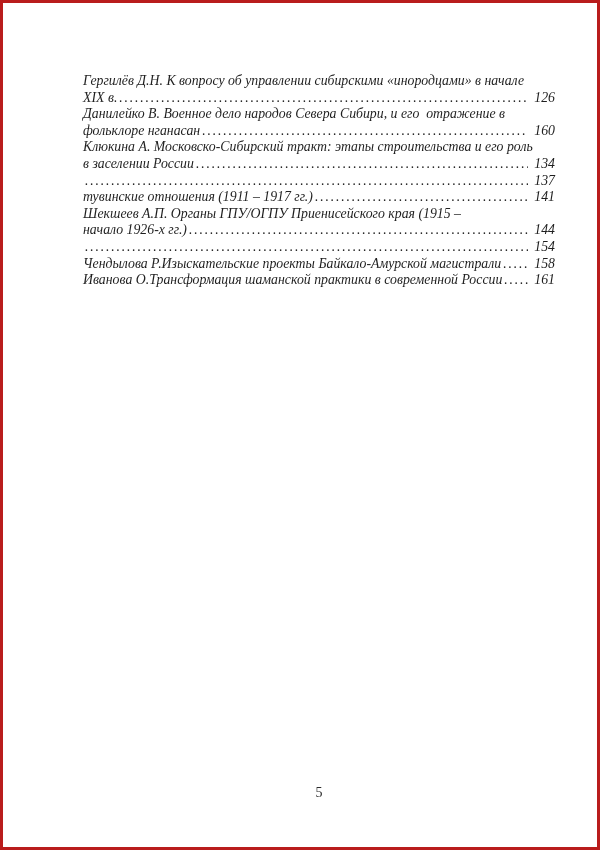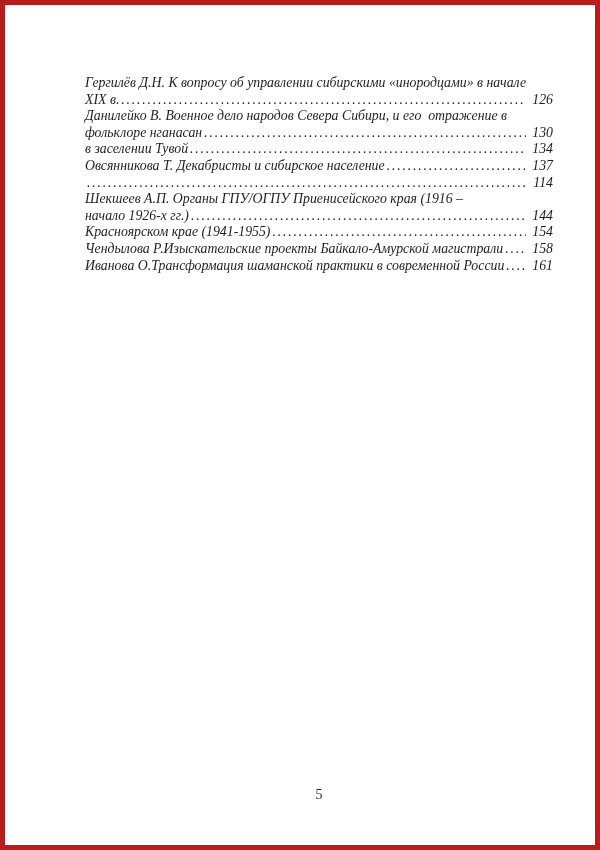--- a/index.html
+++ b/index.html
@@ -5,21 +5,21 @@
   html, body {
     margin: 0;
     padding: 0;
     background: #ffffff;
   }
   .page {
     position: relative;
     width: 600px;
     height: 850px;
     background: #ffffff;
-    border: 5px solid #b91c1c;
+    border: 3px solid #b91c1c;
     box-sizing: border-box;
     overflow: hidden;
     font-family: "Liberation Serif", "DejaVu Serif", serif;
     color: #1f1f1f;
     padding-left: 16px;
   }
   .toc {
     position: absolute;
     top: 70px;
     left: 80px;
@@ -75,54 +75,54 @@
           <span class="text">XIX в.</span>
           <span class="leader">....................................................................................................................................................................................................................................................................</span>
           <span class="pagenum">126</span>
         </div>
       </div>
       <div class="entry">
         <div class="line">Данилейко В. Военное дело народов Севера Сибири, и его  отражение в</div>
         <div class="lastline">
           <span class="text">фольклоре нганасан</span>
           <span class="leader">....................................................................................................................................................................................................................................................................</span>
-          <span class="pagenum">130</span>
+          <span class="pagenum">160</span>
         </div>
       </div>
       <div class="entry">
+        <div class="line">Клюкина А. Московско-Сибирский тракт: этапы строительства и его роль</div>
         <div class="lastline">
-          <span class="text">в заселении Тувой</span>
+          <span class="text">в заселении России</span>
           <span class="leader">....................................................................................................................................................................................................................................................................</span>
           <span class="pagenum">134</span>
         </div>
       </div>
       <div class="entry">
         <div class="lastline">
-          <span class="text">Овсянникова Т. Декабристы и сибирское население</span>
           <span class="leader">....................................................................................................................................................................................................................................................................</span>
           <span class="pagenum">137</span>
         </div>
       </div>
       <div class="entry">
         <div class="lastline">
+          <span class="text">тувинские отношения (1911 – 1917 гг.)</span>
           <span class="leader">....................................................................................................................................................................................................................................................................</span>
-          <span class="pagenum">114</span>
+          <span class="pagenum">141</span>
         </div>
       </div>
       <div class="entry">
-        <div class="line">Шекшеев А.П. Органы ГПУ/ОГПУ Приенисейского края (1916 –</div>
+        <div class="line">Шекшеев А.П. Органы ГПУ/ОГПУ Приенисейского края (1915 –</div>
         <div class="lastline">
           <span class="text">начало 1926-х гг.)</span>
           <span class="leader">....................................................................................................................................................................................................................................................................</span>
           <span class="pagenum">144</span>
         </div>
       </div>
       <div class="entry">
         <div class="lastline">
-          <span class="text">Красноярском крае (1941-1955)</span>
           <span class="leader">....................................................................................................................................................................................................................................................................</span>
           <span class="pagenum">154</span>
         </div>
       </div>
       <div class="entry">
         <div class="lastline">
           <span class="text">Чендылова Р.Изыскательские проекты Байкало-Амурской магистрали</span>
           <span class="leader">....................................................................................................................................................................................................................................................................</span>
           <span class="pagenum">158</span>
         </div>

